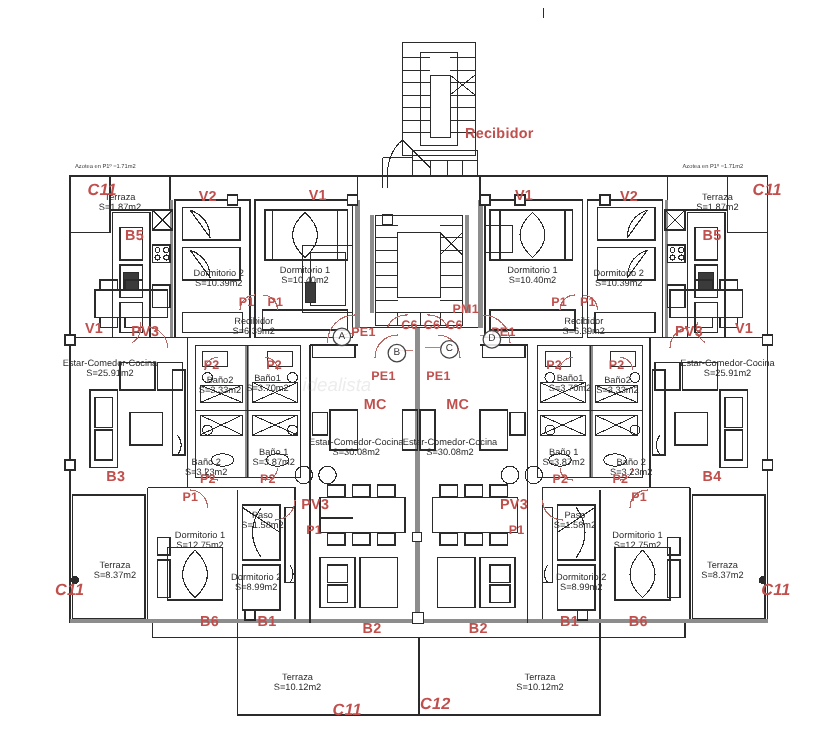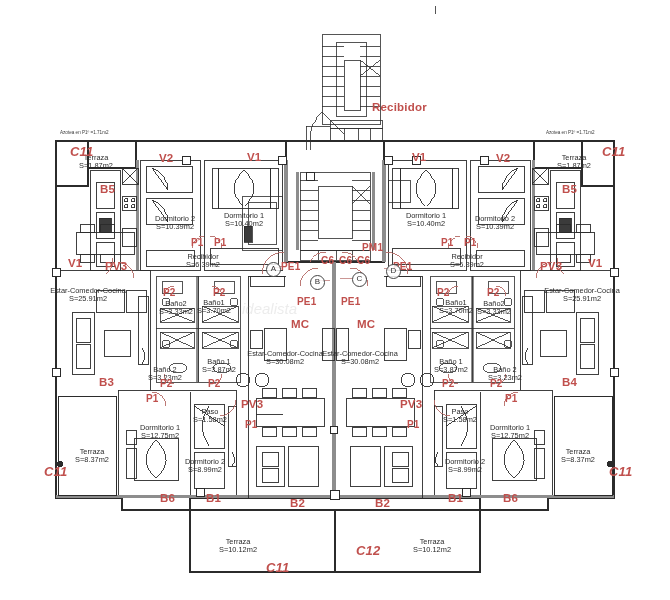--- a/index.html
+++ b/index.html
@@ -605,37 +605,37 @@
       <div class="lbl code c13" style="left: 339px; top: 256px;">C6</div>
       <div class="lbl code c13" style="left: 357px; top: 256px;">C6</div>
       <div class="lbl code c13" style="left: 163px; top: 288px;">P2</div>
       <div class="lbl code c13" style="left: 213px; top: 288px;">P2</div>
       <div class="lbl code c13" style="left: 437px; top: 288px;">P2</div>
       <div class="lbl code c13" style="left: 487px; top: 288px;">P2</div>
       <div class="lbl code c13" style="left: 160px; top: 379px;">P2</div>
       <div class="lbl code c13" style="left: 208px; top: 379px;">P2</div>
       <div class="lbl code c13" style="left: 442px; top: 379px;">P2</div>
       <div class="lbl code c13" style="left: 490px; top: 379px;">P2</div>
-      <div class="lbl code c15" style="left: 99px; top: 376px;">B3</div>
+      <div class="lbl code c15" style="left: 85px; top: 376px;">B3</div>
       <div class="lbl code c15" style="left: 562px; top: 376px;">B4</div>
       <div class="lbl code c13" style="left: 146px; top: 394px;">P1</div>
       <div class="lbl code c13" style="left: 245px; top: 420px;">P1</div>
       <div class="lbl code c13" style="left: 407px; top: 420px;">P1</div>
       <div class="lbl code c13" style="left: 505px; top: 394px;">P1</div>
       <div class="lbl code c15" style="left: 241px; top: 398px;">PV3</div>
       <div class="lbl code c15" style="left: 400px; top: 398px;">PV3</div>
       <div class="lbl code c18" style="left: 44px; top: 465px;">C11</div>
       <div class="lbl code c18" style="left: 609px; top: 465px;">C11</div>
       <div class="lbl code c15" style="left: 160px; top: 492px;">B6</div>
       <div class="lbl code c15" style="left: 206px; top: 492px;">B1</div>
       <div class="lbl code c15" style="left: 290px; top: 497px;">B2</div>
       <div class="lbl code c15" style="left: 375px; top: 497px;">B2</div>
       <div class="lbl code c15" style="left: 448px; top: 492px;">B1</div>
       <div class="lbl code c15" style="left: 503px; top: 492px;">B6</div>
-      <div class="lbl code c18" style="left: 336px; top: 544px; margin-left: 20px;">C12</div>
+      <div class="lbl code c18" style="left: 336px; top: 556px;">C12</div>
       <div class="lbl code c18" style="left: 266px; top: 561px;">C11</div>
     </div>
   <div id="refs">
       <div class="circ" style="left: 266px; top: 262px;">A</div>
       <div class="circ" style="left: 310px; top: 275px;">B</div>
       <div class="circ" style="left: 352px; top: 272px;">C</div>
       <div class="circ" style="left: 386px; top: 264px;">D</div>
     </div>
 
 </div>

